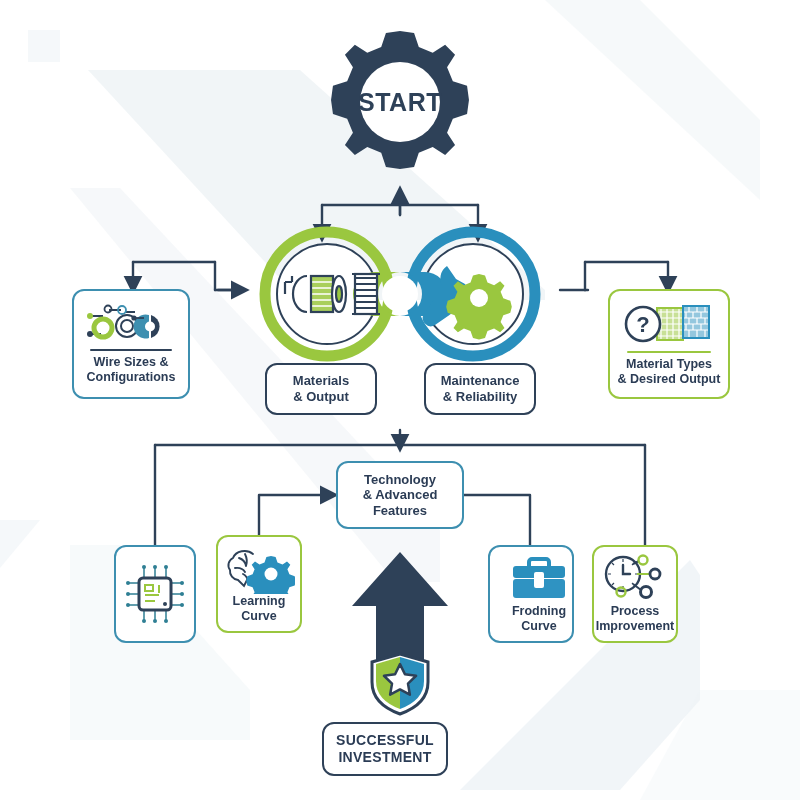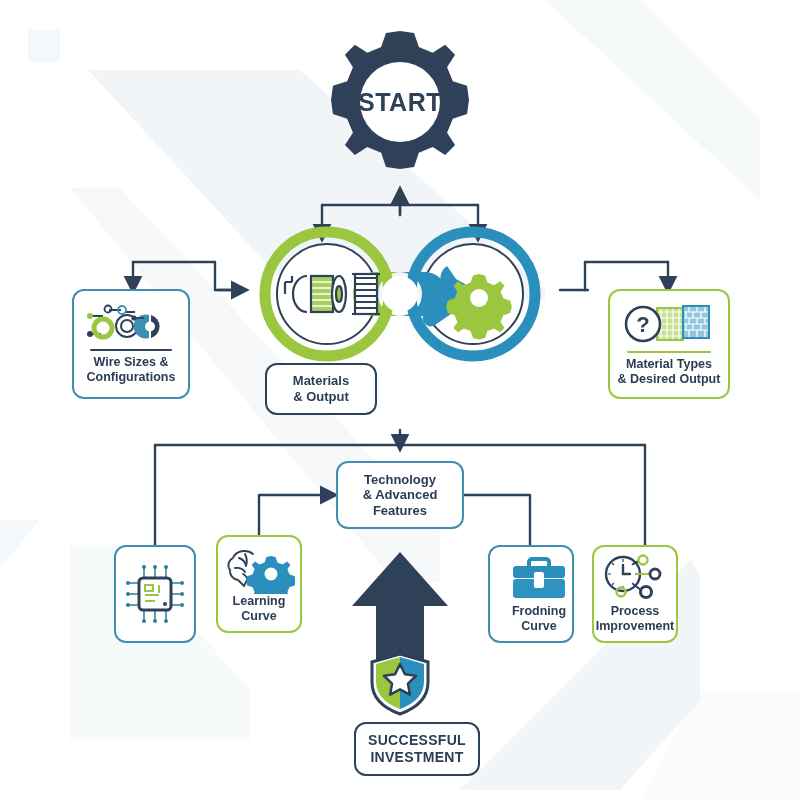--- a/index.html
+++ b/index.html
@@ -197,20 +197,24 @@
         </g>
       </g>
     </svg>
   </div>
 
   <div class="box navy" style="left:265px; top:363px; width:112px; height:52px;">
     <div class="box-label">Materials
 &amp; Output</div>
   </div>
 
+  <div class="box navy" style="left:424px; top:363px; width:112px; height:52px;">
+    <div class="box-label">Maintenance
+&amp; Reliability</div>
+  </div>
 
   <div class="box" style="left:72px; top:289px; width:118px; height:110px;">
     <div class="icon-slot">
       <svg width="92" height="40" viewBox="0 0 92 40">
         <g fill="none" stroke="#2e4158" stroke-width="1.8">
           <path d="M6 12 h12 M6 30 h10 M24 6 h12 M40 8 h10"></path>
         </g>
         <circle cx="5" cy="12" r="3" fill="#9ac73f"></circle>
         <circle cx="5" cy="30" r="3" fill="#2e4158"></circle>
         <circle cx="23" cy="5" r="3.5" fill="none" stroke="#2e4158" stroke-width="1.8"></circle>
@@ -365,18 +369,18 @@
       <g transform="translate(60,118)">
         <path d="M0 -12 L28 -4 L28 16 Q28 38 0 48 Q-28 38 -28 16 L-28 -4 Z" fill="#ffffff" stroke="#2e4158" stroke-width="3"></path>
         <path d="M0 -9 L24 -2 L24 15 Q24 34 0 43 Z" fill="#2a8fbd"></path>
         <path d="M0 -9 L-24 -2 L-24 15 Q-24 34 0 43 Z" fill="#9ac73f"></path>
         <path d="M0 2 l4.7 9.6 10.6 1.5 -7.7 7.5 1.8 10.5 -9.4 -5 -9.4 5
                  1.8 -10.5 -7.7 -7.5 10.6 -1.5 z" transform="translate(0,-4) scale(1.05)" fill="#ffffff" stroke="#2e4158" stroke-width="2.4" stroke-linejoin="round"></path>
       </g>
     </svg>
   </div>
 
-  <div class="box navy cap-box" style="left:354px; top:722px; width:126px; height:54px;">
+  <div class="box navy cap-box" style="left:322px; top:722px; width:126px; height:54px;">
     <div class="box-label caps">SUCCESSFUL
 INVESTMENT</div>
   </div>
 
 </div>
 
 </body></html>

